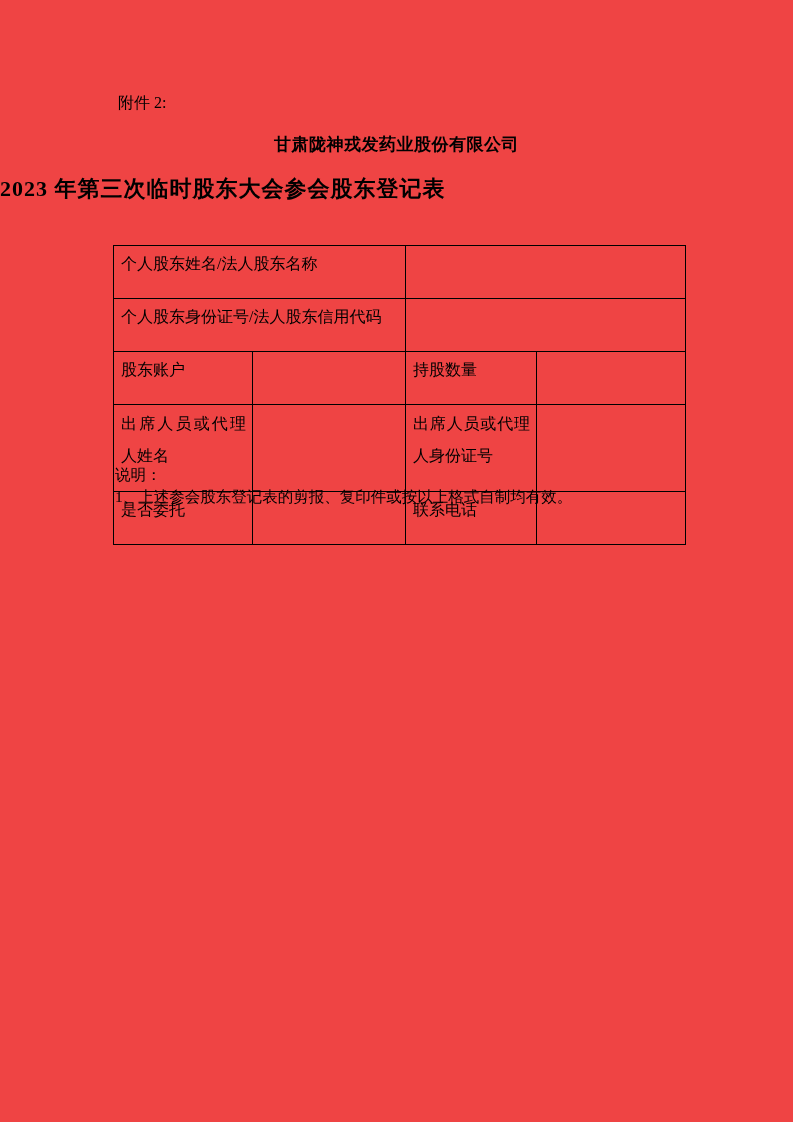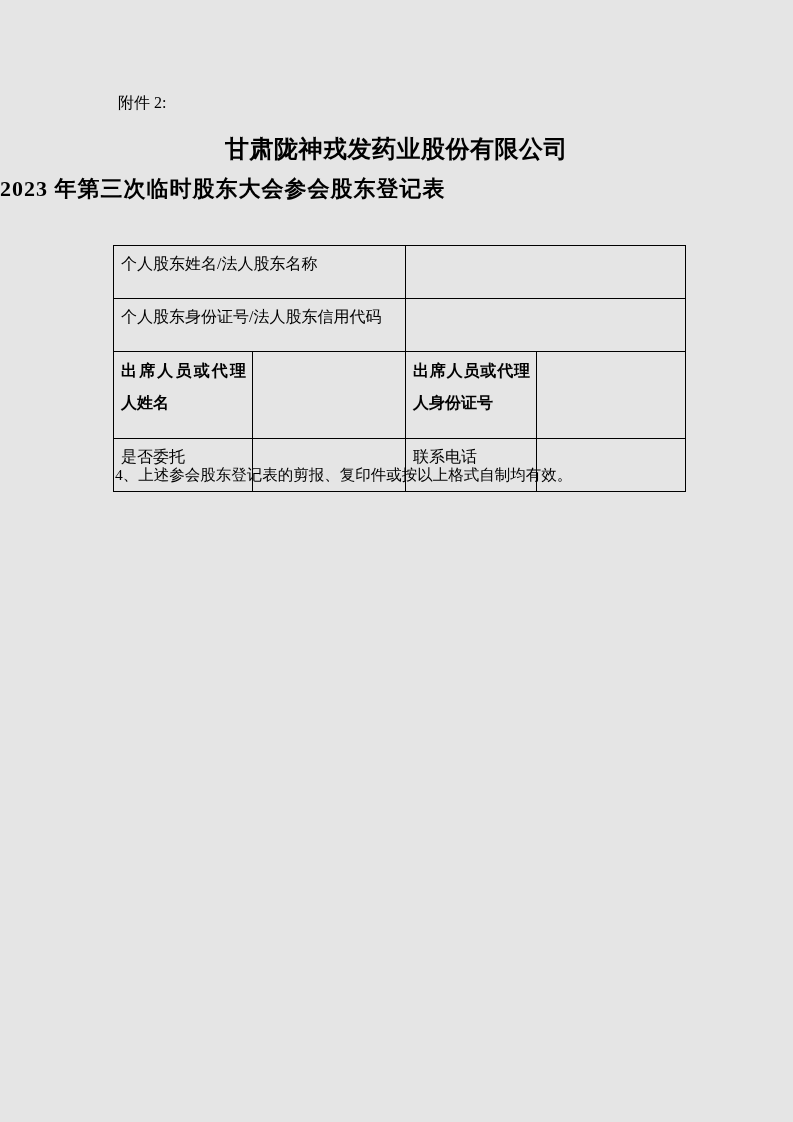--- a/index.html
+++ b/index.html
@@ -4,39 +4,39 @@
 <style>
   html, body {
     margin: 0;
     padding: 0;
     background: #ffffff;
   }
   .page {
     position: relative;
     width: 793px;
     height: 1122px;
-    background: #e5e5e5;
+    background: #ef4444;
     font-family: "Liberation Serif", "DejaVu Serif", serif;
     color: #000000;
     overflow: hidden;
   }
   .attachment {
     position: absolute;
     left: 118px;
     top: 93px;
     font-size: 16px;
     white-space: nowrap;
   }
   .doc-title {
     position: absolute;
     left: 0;
     top: 133px;
     width: 100%;
     text-align: center;
-    font-size: 24px;
+    font-size: 17px;
     font-weight: bold;
     letter-spacing: 0.5px;
   }
   .doc-subtitle {
     position: absolute;
     left: 0;
     top: 174px;
     width: 100%;
     text-align: left;
     font-size: 22px;
@@ -59,21 +59,20 @@
     line-height: 26px;
     overflow: hidden;
   }
   tr.row-s td { height: 31px; }
   tr.row-d td { height: 65px; }
   td.cell-label { text-align: left; }
   td.cell-label.justify {
     text-align: justify;
     text-justify: inter-character;
     line-height: 32px;
-    font-weight: bold;
   }
   td.cell-value { }
   .notes {
     position: absolute;
     left: 115px;
     top: 464px;
     width: 572px;
     font-size: 15.5px;
     line-height: 22px;
     text-align: left;
@@ -100,32 +99,39 @@
     </colgroup>
     <tbody>
       <tr class="row-s">
         <td class="cell-label" colspan="2">个人股东姓名/法人股东名称</td>
         <td class="cell-value" colspan="2"></td>
       </tr>
       <tr class="row-s">
         <td class="cell-label" colspan="2">个人股东身份证号/法人股东信用代码</td>
         <td class="cell-value" colspan="2"></td>
       </tr>
+      <tr class="row-s">
+        <td class="cell-label">股东账户</td>
+        <td class="cell-value"></td>
+        <td class="cell-label">持股数量</td>
+        <td class="cell-value"></td>
+      </tr>
       <tr class="row-d">
         <td class="cell-label justify">出席人员或代理人姓名</td>
         <td class="cell-value"></td>
         <td class="cell-label justify">出席人员或代理人身份证号</td>
         <td class="cell-value"></td>
       </tr>
       <tr class="row-s">
         <td class="cell-label">是否委托</td>
         <td class="cell-value"></td>
         <td class="cell-label">联系电话</td>
         <td class="cell-value"></td>
       </tr>
     </tbody>
   </table>
 
   <div class="notes">
-    <div>4、上述参会股东登记表的剪报、复印件或按以上格式自制均有效。</div>
+    <div>说明：</div>
+    <div>1、上述参会股东登记表的剪报、复印件或按以上格式自制均有效。</div>
   </div>
 
 </div>
 
 </body></html>

